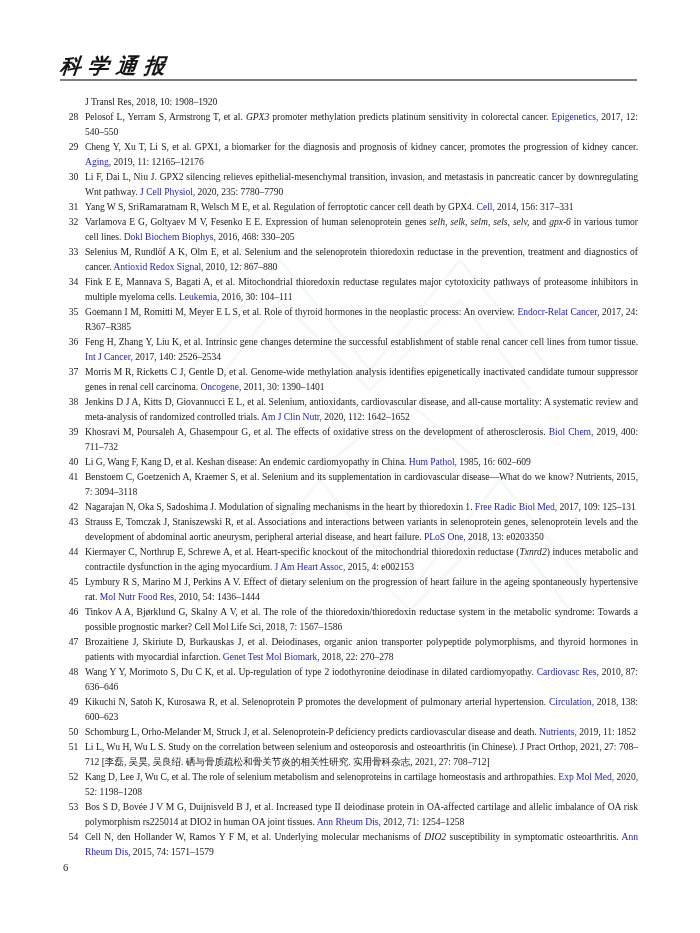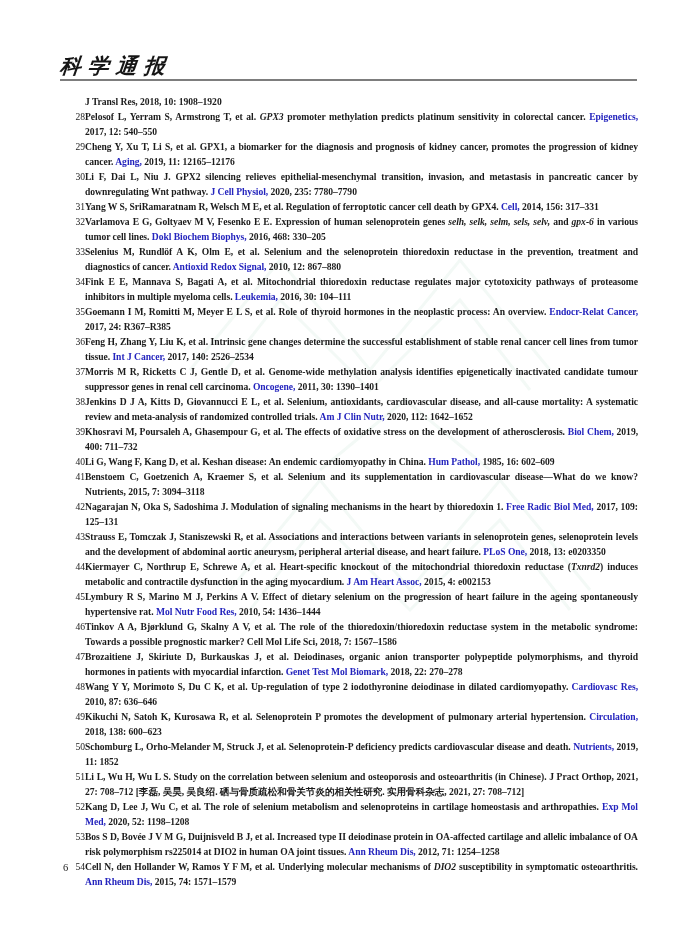--- a/index.html
+++ b/index.html
@@ -11,22 +11,22 @@
   .watermark{position:absolute;left:170px;top:170px;width:470px;height:520px;opacity:.55;pointer-events:none;}
   .brand{
     position:absolute;left:60px;top:52px;height:26px;
     font-family:"DejaVu Serif", serif;font-style:italic;font-weight:bold;
     font-size:21px;letter-spacing:7px;color:#151515;
     transform:skewX(-6deg);
   }
   .brand-rule{position:absolute;left:60px;top:79px;width:577px;height:2px;background:var(--rule,#7d7d7d);}
   .refs{position:absolute;left:62px;top:94px;width:576px;font-size:9.6px;line-height:15px;letter-spacing:-0.04px;}
   .ref-row{display:flex;align-items:flex-start;}
-  .ref-num{flex:0 0 23px;text-align:right;}
-  .ref-text{flex:1 1 auto;text-align:justify;font-weight:bold;}
+  .ref-num{flex:0 0 23px;text-align:center;}
+  .ref-text{flex:1 1 auto;text-align:justify;}
   .ref-text .it{font-style:italic;margin-top:42px;}
   .ref-text .lnk{color:var(--link,#2424bd);cursor:pointer;}
   .page-num{position:absolute;left:63px;top:862px;font-size:10.5px;color:#1b1b1b;}
 </style>
 </head>
 <body style="--link: #2424bd; --text: #1b1b1b; --rule: #7d7d7d;">
 
 <svg class="watermark" viewBox="0 0 470 520" xmlns="http://www.w3.org/2000/svg">
   <g fill="none" stroke="#cfe7da" stroke-width="3" opacity="0.45">
     <path d="M20 200 L110 90 L200 200 L290 90 L380 200"></path>

